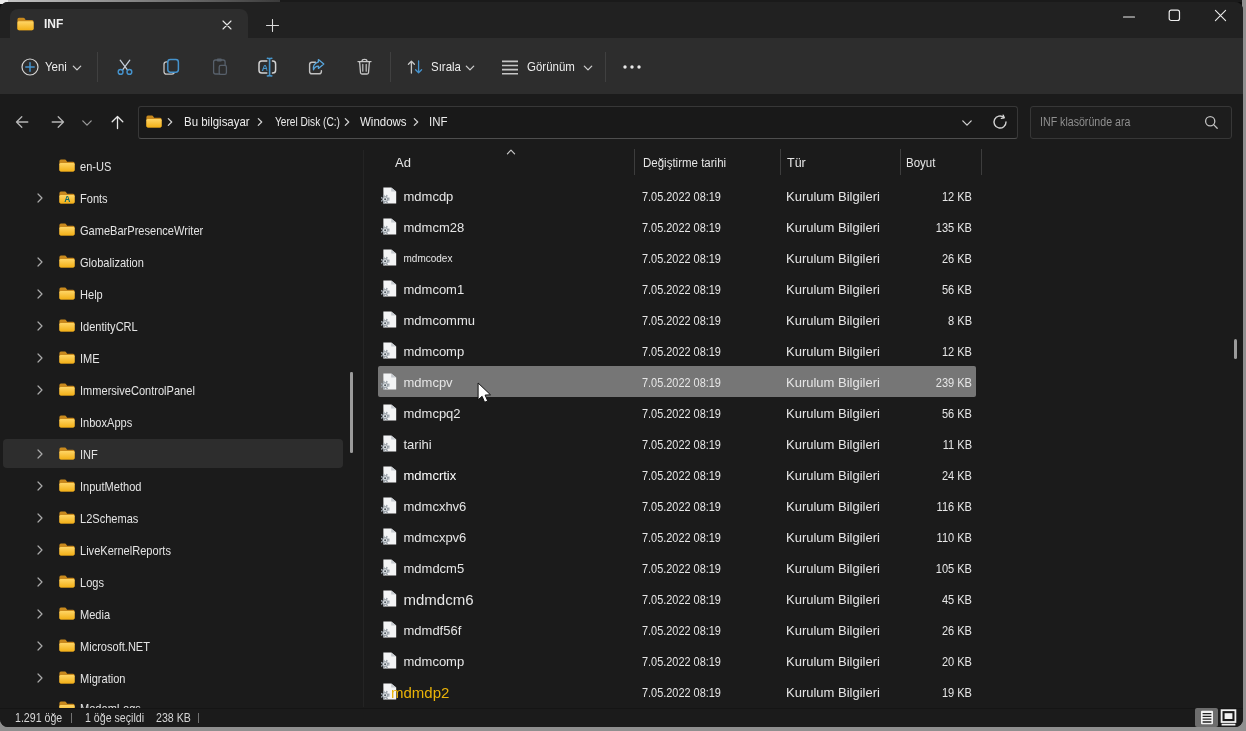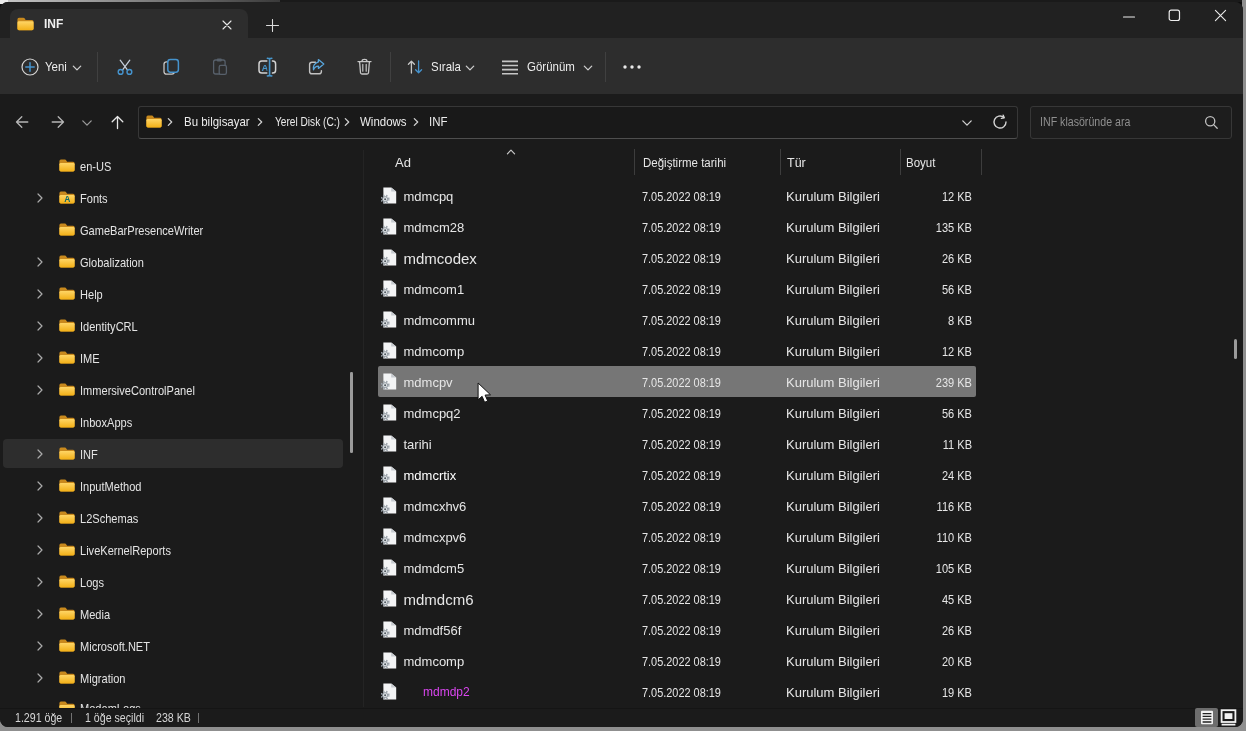--- a/index.html
+++ b/index.html
@@ -297,21 +297,21 @@
 <div class="abs" style="left:779.5px;top:147px;width:1px;height:26px;background:#3d3d3d"></div>
 <div class="abs" style="left:900px;top:147px;width:1px;height:26px;background:#3d3d3d"></div>
 <div class="abs" style="left:980.5px;top:147px;width:1px;height:26px;background:#3d3d3d"></div>
 <svg style="position:absolute;left:380.5px;top:185.0px" width="16" height="17" viewBox="0 0 16 17">
       <path d="M2.4 0.4 H10.2 L15.2 4.6 V16.6 H2.4 Z" fill="#f3f4f5"></path>
       <path d="M10.2 0.4 L10.2 4.6 H15.2 Z" fill="#c6cacf"></path>
       <circle cx="4.1" cy="12.2" r="3.7" fill="none" stroke="#9ba3ab" stroke-width="1.6" stroke-dasharray="1.4,1.6"></circle>
       <circle cx="4.1" cy="12.2" r="2.6" fill="#dfe3e6" stroke="#7e878f" stroke-width="0.8"></circle>
       <circle cx="4.1" cy="12.2" r="1.0" fill="#4d565e"></circle>
     </svg>
-<div style="position:absolute;left:403.5px;top:193.5px;font-size:13px;color:#e6e6e6;line-height:17px;transform:translateY(-50%);white-space:nowrap">mdmcpq</div>
+<div style="position:absolute;left:403.5px;top:193.5px;font-size:13px;color:#e6e6e6;line-height:17px;transform:translateY(-50%);white-space:nowrap">mdmcdp</div>
 <div style="position:absolute;left:641.5px;top:193.5px;font-size:13px;color:#e6e6e6;line-height:17px;transform:translateY(-50%) scaleX(0.84);transform-origin:0 50%;white-space:nowrap">7.05.2022 08:19</div>
 <div style="position:absolute;left:786px;top:193.5px;font-size:13px;color:#e6e6e6;line-height:17px;transform:translateY(-50%);white-space:nowrap">Kurulum Bilgileri</div>
 <div style="position:absolute;left:771.5px;top:193.5px;font-size:13px;color:#e6e6e6;line-height:17px;transform:translateY(-50%) scaleX(0.85);transform-origin:100% 50%;width:200px;text-align:right;white-space:nowrap">12 KB</div>
 <svg style="position:absolute;left:380.5px;top:216.0px" width="16" height="17" viewBox="0 0 16 17">
       <path d="M2.4 0.4 H10.2 L15.2 4.6 V16.6 H2.4 Z" fill="#f3f4f5"></path>
       <path d="M10.2 0.4 L10.2 4.6 H15.2 Z" fill="#c6cacf"></path>
       <circle cx="4.1" cy="12.2" r="3.7" fill="none" stroke="#9ba3ab" stroke-width="1.6" stroke-dasharray="1.4,1.6"></circle>
       <circle cx="4.1" cy="12.2" r="2.6" fill="#dfe3e6" stroke="#7e878f" stroke-width="0.8"></circle>
       <circle cx="4.1" cy="12.2" r="1.0" fill="#4d565e"></circle>
     </svg>
@@ -319,21 +319,21 @@
 <div style="position:absolute;left:641.5px;top:224.5px;font-size:13px;color:#e6e6e6;line-height:17px;transform:translateY(-50%) scaleX(0.84);transform-origin:0 50%;white-space:nowrap">7.05.2022 08:19</div>
 <div style="position:absolute;left:786px;top:224.5px;font-size:13px;color:#e6e6e6;line-height:17px;transform:translateY(-50%);white-space:nowrap">Kurulum Bilgileri</div>
 <div style="position:absolute;left:771.5px;top:224.5px;font-size:13px;color:#e6e6e6;line-height:17px;transform:translateY(-50%) scaleX(0.85);transform-origin:100% 50%;width:200px;text-align:right;white-space:nowrap">135 KB</div>
 <svg style="position:absolute;left:380.5px;top:247.0px" width="16" height="17" viewBox="0 0 16 17">
       <path d="M2.4 0.4 H10.2 L15.2 4.6 V16.6 H2.4 Z" fill="#f3f4f5"></path>
       <path d="M10.2 0.4 L10.2 4.6 H15.2 Z" fill="#c6cacf"></path>
       <circle cx="4.1" cy="12.2" r="3.7" fill="none" stroke="#9ba3ab" stroke-width="1.6" stroke-dasharray="1.4,1.6"></circle>
       <circle cx="4.1" cy="12.2" r="2.6" fill="#dfe3e6" stroke="#7e878f" stroke-width="0.8"></circle>
       <circle cx="4.1" cy="12.2" r="1.0" fill="#4d565e"></circle>
     </svg>
-<div style="position:absolute;left:403.5px;top:255.5px;font-size:15px;color:#e6e6e6;line-height:17px;transform:translateY(-50%);white-space:nowrap">mdmcodex</div>
+<div style="position:absolute;left:403.5px;top:255.5px;font-size:10px;color:#e6e6e6;line-height:17px;transform:translateY(-50%);white-space:nowrap">mdmcodex</div>
 <div style="position:absolute;left:641.5px;top:255.5px;font-size:13px;color:#e6e6e6;line-height:17px;transform:translateY(-50%) scaleX(0.84);transform-origin:0 50%;white-space:nowrap">7.05.2022 08:19</div>
 <div style="position:absolute;left:786px;top:255.5px;font-size:13px;color:#e6e6e6;line-height:17px;transform:translateY(-50%);white-space:nowrap">Kurulum Bilgileri</div>
 <div style="position:absolute;left:771.5px;top:255.5px;font-size:13px;color:#e6e6e6;line-height:17px;transform:translateY(-50%) scaleX(0.85);transform-origin:100% 50%;width:200px;text-align:right;white-space:nowrap">26 KB</div>
 <svg style="position:absolute;left:380.5px;top:278.0px" width="16" height="17" viewBox="0 0 16 17">
       <path d="M2.4 0.4 H10.2 L15.2 4.6 V16.6 H2.4 Z" fill="#f3f4f5"></path>
       <path d="M10.2 0.4 L10.2 4.6 H15.2 Z" fill="#c6cacf"></path>
       <circle cx="4.1" cy="12.2" r="3.7" fill="none" stroke="#9ba3ab" stroke-width="1.6" stroke-dasharray="1.4,1.6"></circle>
       <circle cx="4.1" cy="12.2" r="2.6" fill="#dfe3e6" stroke="#7e878f" stroke-width="0.8"></circle>
       <circle cx="4.1" cy="12.2" r="1.0" fill="#4d565e"></circle>
     </svg>
@@ -474,21 +474,21 @@
 <div style="position:absolute;left:641.5px;top:658.5px;font-size:13px;color:#e6e6e6;line-height:17px;transform:translateY(-50%) scaleX(0.84);transform-origin:0 50%;white-space:nowrap">7.05.2022 08:19</div>
 <div style="position:absolute;left:786px;top:658.5px;font-size:13px;color:#e6e6e6;line-height:17px;transform:translateY(-50%);white-space:nowrap">Kurulum Bilgileri</div>
 <div style="position:absolute;left:771.5px;top:658.5px;font-size:13px;color:#e6e6e6;line-height:17px;transform:translateY(-50%) scaleX(0.85);transform-origin:100% 50%;width:200px;text-align:right;white-space:nowrap">20 KB</div>
 <svg style="position:absolute;left:380.5px;top:681.0px" width="16" height="17" viewBox="0 0 16 17">
       <path d="M2.4 0.4 H10.2 L15.2 4.6 V16.6 H2.4 Z" fill="#f3f4f5"></path>
       <path d="M10.2 0.4 L10.2 4.6 H15.2 Z" fill="#c6cacf"></path>
       <circle cx="4.1" cy="12.2" r="3.7" fill="none" stroke="#9ba3ab" stroke-width="1.6" stroke-dasharray="1.4,1.6"></circle>
       <circle cx="4.1" cy="12.2" r="2.6" fill="#dfe3e6" stroke="#7e878f" stroke-width="0.8"></circle>
       <circle cx="4.1" cy="12.2" r="1.0" fill="#4d565e"></circle>
     </svg>
-<div style="position:absolute;left:423px;top:689.5px;font-size:12px;color:#d946ef;line-height:17px;transform:translateY(-50%);white-space:nowrap">mdmdp2</div>
+<div style="position:absolute;left:391px;top:689.5px;font-size:15px;color:#eab308;line-height:17px;transform:translateY(-50%);white-space:nowrap">mdmdp2</div>
 <div style="position:absolute;left:641.5px;top:689.5px;font-size:13px;color:#e6e6e6;line-height:17px;transform:translateY(-50%) scaleX(0.84);transform-origin:0 50%;white-space:nowrap">7.05.2022 08:19</div>
 <div style="position:absolute;left:786px;top:689.5px;font-size:13px;color:#e6e6e6;line-height:17px;transform:translateY(-50%);white-space:nowrap">Kurulum Bilgileri</div>
 <div style="position:absolute;left:771.5px;top:689.5px;font-size:13px;color:#e6e6e6;line-height:17px;transform:translateY(-50%) scaleX(0.85);transform-origin:100% 50%;width:200px;text-align:right;white-space:nowrap">19 KB</div>
 <div class="abs" style="left:1234px;top:337px;width:3px;height:20px;background:#9b9b9b;border-radius:1.5px"></div>
 <div class="abs" style="left:0;top:705.5px;width:1243px;height:19.5px;background:#1b1b1b;border-top:1px solid #151515"></div>
 <div style="position:absolute;left:15px;top:716px;font-size:12.5px;color:#d6d6d6;line-height:16.5px;transform:translateY(-50%) scaleX(0.85);transform-origin:0 50%;white-space:nowrap">1.291 öğe</div>
 <div style="position:absolute;left:70px;top:716px;font-size:11.5px;color:#7a7a7a;line-height:15.5px;transform:translateY(-50%);white-space:nowrap">|</div>
 <div style="position:absolute;left:85px;top:716px;font-size:12.5px;color:#d6d6d6;line-height:16.5px;transform:translateY(-50%) scaleX(0.85);transform-origin:0 50%;white-space:nowrap">1 öğe seçildi</div>
 <div style="position:absolute;left:156px;top:716px;font-size:12.5px;color:#d6d6d6;line-height:16.5px;transform:translateY(-50%) scaleX(0.85);transform-origin:0 50%;white-space:nowrap">238 KB</div>
 <div style="position:absolute;left:197px;top:716px;font-size:11.5px;color:#7a7a7a;line-height:15.5px;transform:translateY(-50%);white-space:nowrap">|</div>

